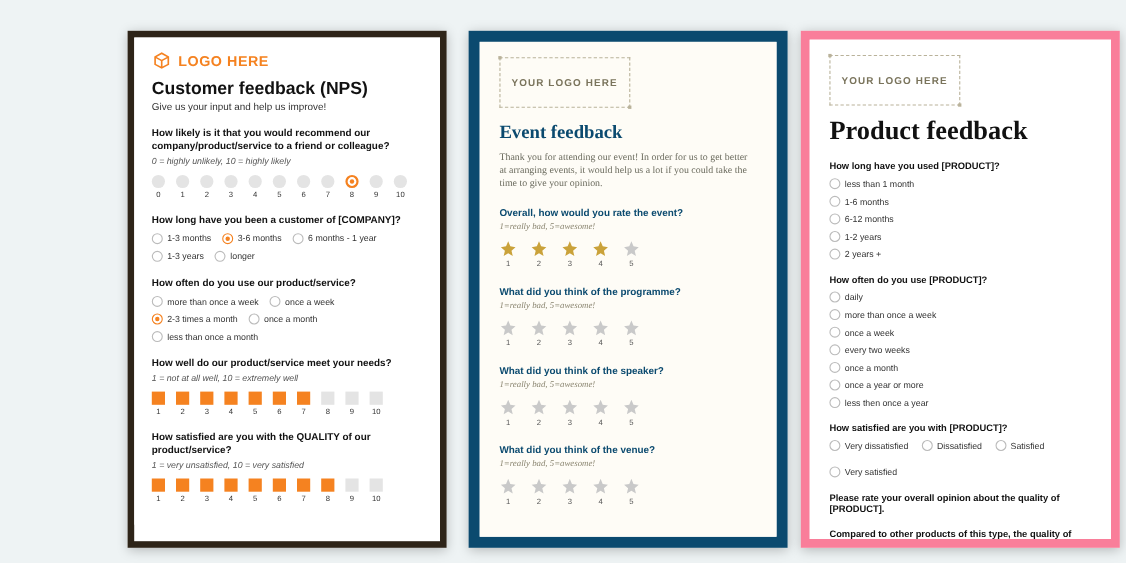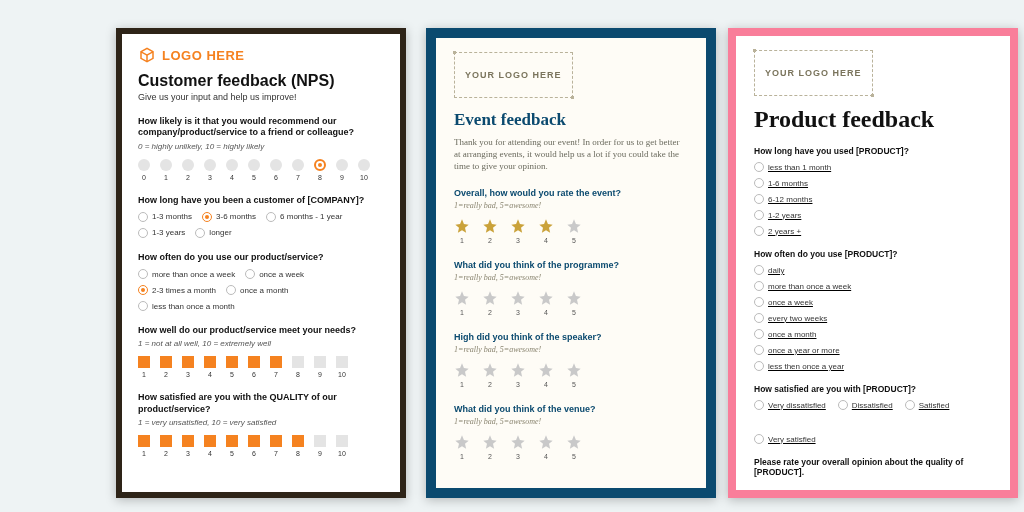--- a/index.html
+++ b/index.html
@@ -47,23 +47,23 @@
   .star { width:16px; height:16px; display:block; margin:0 auto; }
   .star path { fill:#c9c9c9; }
   .star.on path { fill:#caa23a; }
   .stars .num { font-size:7px; color:#555; margin-top:3px; }
 
   
   .c3 { left:680px; border:8px solid #f97e9a; }
   .c3 .inner { padding:14px 18px 20px; }
   .c3 h2 { font-family: Georgia, 'Times New Roman', serif; font-size:24px; color:#111; margin-top:10px; }
   .c3 .q { font-size:8.5px; font-weight:700; color:#111; margin-top:13px; }
-  .c3 .opts { flex-direction:column; gap:6px;text-decoration:underline; }
+  .c3 .opts { flex-direction:column; gap:6px; }
   .c3 .opt { font-size:8px; }
-  .c3 .opts.row { flex-direction:row; flex-wrap:wrap; gap:24px 12px; }
+  .c3 .opts.row { flex-direction:row; flex-wrap:wrap; gap:14px 12px; }
 </style>
 </head>
 <body>
 
 <div class="stage">
 
   <div class="card c1">
     <div class="inner">
       <div class="logo1">
         <svg viewBox="0 0 24 24">
@@ -333,21 +333,21 @@
             <div class="num">4</div>
           </div>
           <div class="cell">
             <svg class="star" viewBox="0 0 24 24">
               <path d="M12 2l2.9 6.9L22 10l-5.5 4.8L18.2 22 12 18.3 5.8 22l1.7-7.2L2 10l7.1-1.1z"></path>
             </svg>
             <div class="num">5</div>
           </div>
         </div>
 
-      <div class="q">High did you think of the speaker?</div>
+      <div class="q">What did you think of the speaker?</div>
       <div class="hint">1=really bad, 5=awesome!</div>
       <div class="stars">
           <div class="cell">
             <svg class="star" viewBox="0 0 24 24">
               <path d="M12 2l2.9 6.9L22 10l-5.5 4.8L18.2 22 12 18.3 5.8 22l1.7-7.2L2 10l7.1-1.1z"></path>
             </svg>
             <div class="num">1</div>
           </div>
           <div class="cell">
             <svg class="star" viewBox="0 0 24 24">

